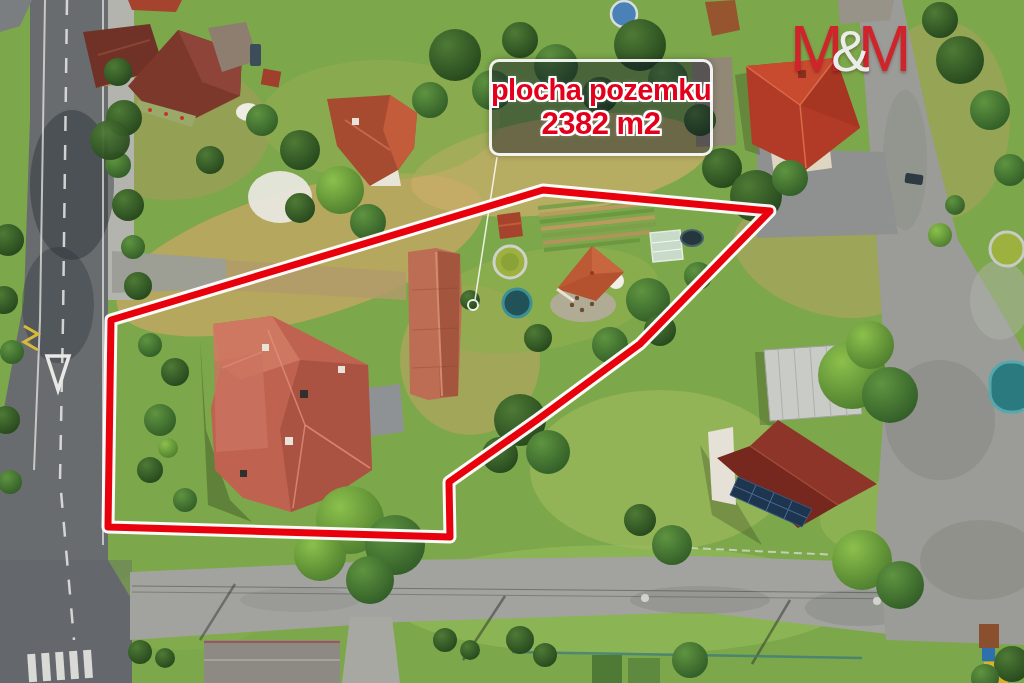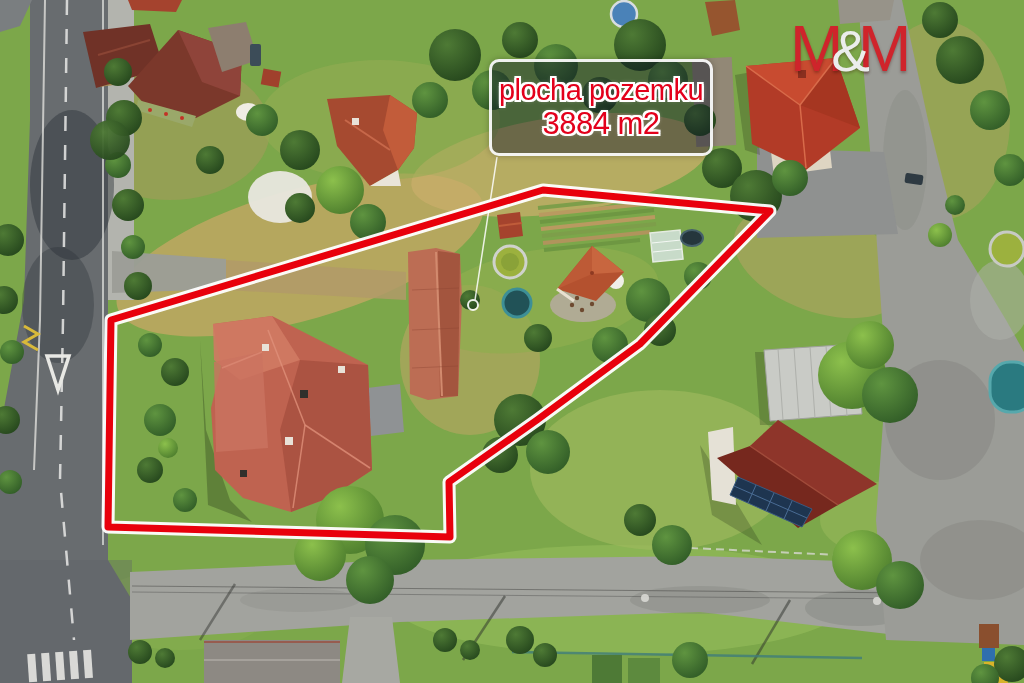--- a/index.html
+++ b/index.html
@@ -10,21 +10,21 @@
   .stage svg.scene{position:absolute;left:0;top:0;display:block;}
   
   .area-label{
     position:absolute;left:489px;top:59px;width:224px;height:97px;
     box-sizing:border-box;border:3px solid rgba(255,255,255,.92);
     border-radius:10px;background:rgba(12,18,38,.44);
     display:flex;flex-direction:column;align-items:center;justify-content:center;
     gap:3px;box-shadow:0 0 6px rgba(0,0,0,.25);
   }
   .area-label .l1,.area-label .l2{
-    color:var(--label-text,#e3001b);font-weight:normal;line-height:1.05;
+    color:var(--label-text,#e3001b);font-weight:bold;line-height:1.05;
     white-space:nowrap;letter-spacing:-.5px;
     text-shadow:-2px -2px 0 #fff,0 -2px 0 #fff,2px -2px 0 #fff,-2px 0 0 #fff,
                  2px 0 0 #fff,-2px 2px 0 #fff,0 2px 0 #fff,2px 2px 0 #fff,0 0 5px rgba(255,255,255,.75);
   }
   .area-label .l1{font-size:29px;}
   .area-label .l2{font-size:31px;}
   
   .brand{position:absolute;left:790px;top:22px;width:160px;height:80px;}
   .brand .mm{
     position:absolute;left:0;top:-8px;font-size:64px;font-weight:normal;line-height:1.1;
@@ -376,20 +376,20 @@
   <g>
     <line x1="497" y1="157" x2="475" y2="300" stroke="#ffffff" stroke-width="1.5" opacity=".85"></line>
     <circle cx="473" cy="305" r="5" fill="none" stroke="#ffffff" stroke-width="2" opacity=".9"></circle>
     <polygon points="543,190 770,211 640,344 537,420 449,482 450,537 108,527 111,320" fill="none" style="stroke:var(--boundary-casing,#ffffff)" stroke-width="13" stroke-linejoin="round" opacity=".95"></polygon>
     <polygon points="543,190 770,211 640,344 537,420 449,482 450,537 108,527 111,320" fill="none" style="stroke:var(--boundary-red,#e8000c)" stroke-width="7" stroke-linejoin="round"></polygon>
   </g>
 </svg>
 
 <div class="area-label">
   <div class="l1">plocha pozemku</div>
-  <div class="l2">3884 m2</div>
+  <div class="l2">2382 m2</div>
 </div>
 
 <div class="brand">
   <div class="mm"><span>M</span><span class="amp">&amp;</span><span>M</span></div>
 </div>
 
 </div>
 
 </body></html>

